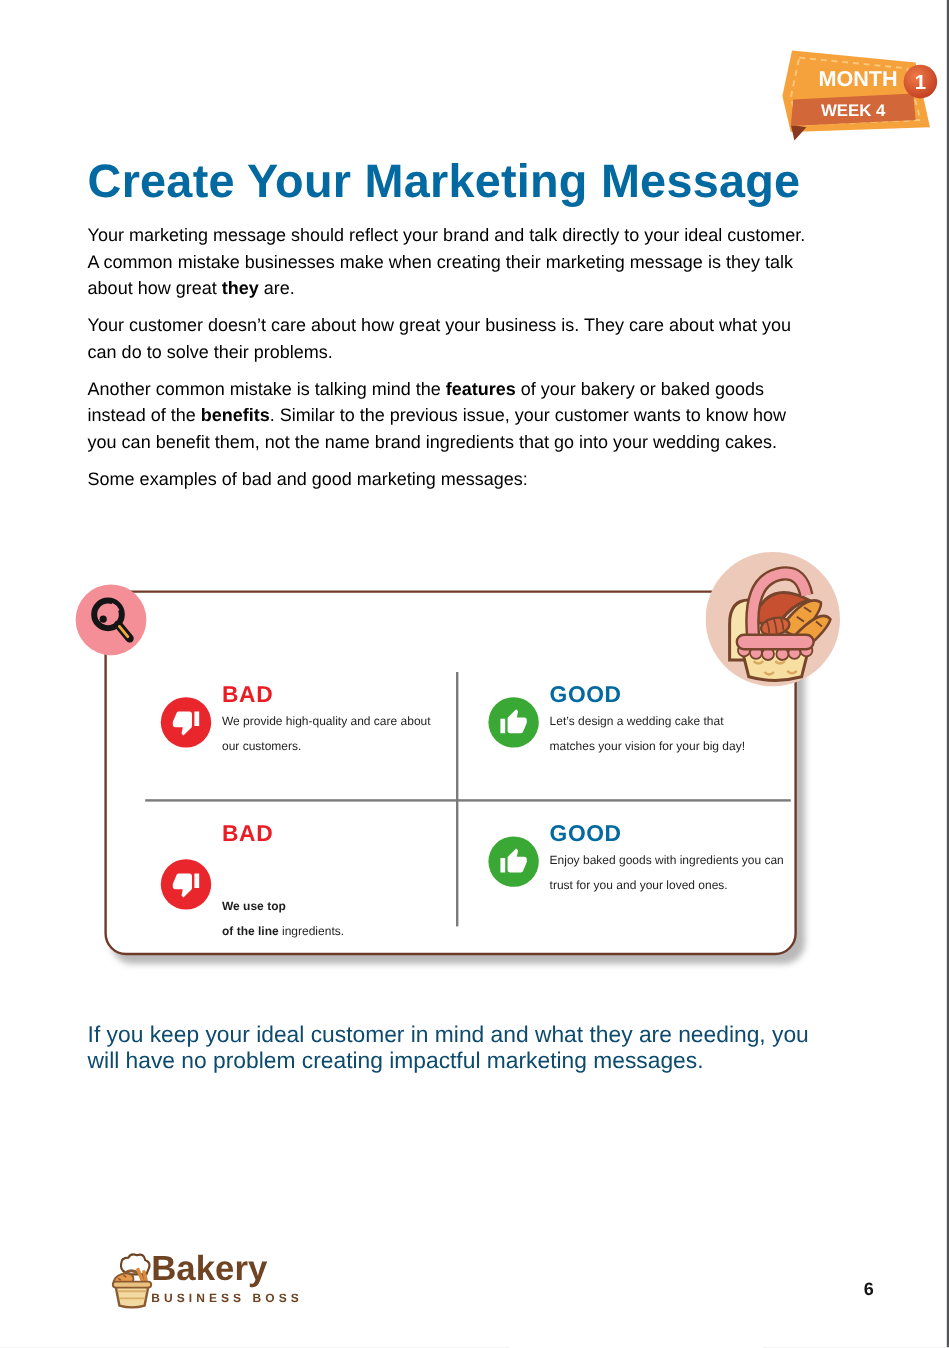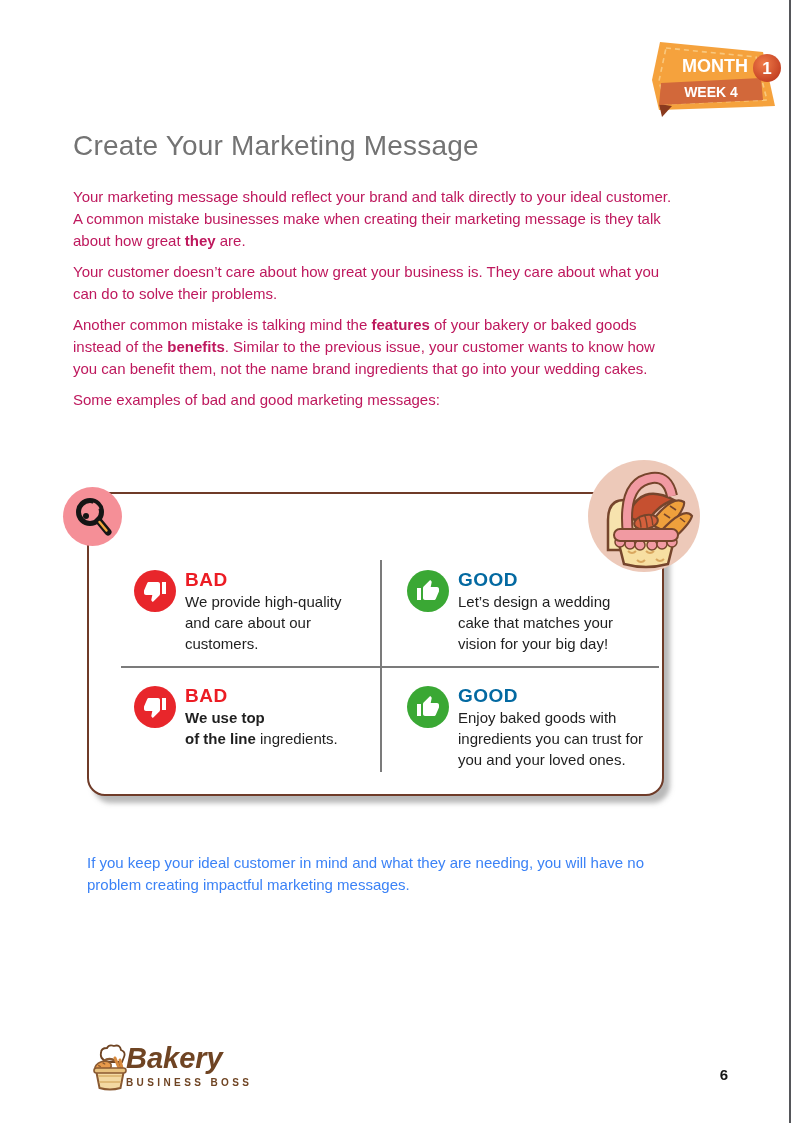--- a/index.html
+++ b/index.html
@@ -9,72 +9,72 @@
     font-family:"Liberation Sans", sans-serif; overflow:hidden; margin:0 auto;
   }
   .edge-strip { position:absolute; right:0; top:0; width:2px; height:100%; background:#55565a; }
 
   
   .badge { position:absolute; left:637px; top:36px; width:158px; height:92px; }
 
   
   .title {
     position:absolute; left:73px; top:130px; width:660px;
-    font-size:28px; font-weight:normal; color:#737373; letter-spacing:.2px;
+    font-size:39px; font-weight:bold; color:#0369a1; letter-spacing:.2px;
   }
   .body-copy { position:absolute; left:73px; top:186px; width:606px; }
-  .body-copy p { font-size:15px; line-height:22px; color:#be185d; margin:0 0 9px 0; }
+  .body-copy p { font-size:15px; line-height:22px; color:#000000; margin:0 0 9px 0; }
   .body-copy b, .cell-text b { font-weight:bold; }
   .closing {
-    position:absolute; left:87px; top:852px; width:606px;
-    font-size:15px; line-height:22px; color:#3b82f6;
+    position:absolute; left:73px; top:852px; width:606px;
+    font-size:19px; line-height:22px; color:#0c4a6e;
   }
 
   
   .card {
     position:absolute; left:87px; top:492px; width:577px; height:304px;
     background:#fff; border:2.5px solid #6f3b28; border-radius:18px;
     box-shadow:6px 7px 5px rgba(115,115,115,.5);
   }
   .v-divider { position:absolute; left:291px; top:66px; width:2px; height:212px; background:#7b7b7b; }
   .h-divider { position:absolute; left:32px; top:172px; width:538px; height:2px; background:#7b7b7b; }
-  .cell { position:absolute; display:flex; align-items:flex-start; }
+  .cell { position:absolute; display:flex; align-items:center; }
   .cell-1 { left:45px;  top:74px;  width:250px; }
   .cell-2 { left:318px; top:74px;  width:250px; }
   .cell-3 { left:45px;  top:190px; width:255px; }
   .cell-4 { left:318px; top:190px; width:255px; }
   .thumb-circle {
     width:42px; height:42px; border-radius:50%; flex:0 0 42px;
     display:flex; align-items:center; justify-content:center; margin:2px 9px 0 0;
   }
   .thumb-red { background:#e8262b; }
   .thumb-green { background:#3aa834; }
   .thumb-circle svg { display:block; }
   .thumb-down svg { transform:rotate(180deg); }
   .cell-label { font-size:19px; font-weight:bold; letter-spacing:.5px; line-height:23px; }
   .label-bad { color:#ec1c24; }
   .label-good { color:#0369a1; }
-  .cell-text { font-size:15px; line-height:21px; color:#1f1f1f; }
+  .cell-text { font-size:10px; line-height:21px; color:#1f1f1f; }
   .cell-1 .cell-text { width:178px; }
   .cell-2 .cell-text { width:178px; }
-  .cell-3 .cell-text { width:205px; }
+  .cell-3 .cell-text { width:205px;margin-top:38px; }
   .cell-4 .cell-text { width:212px; }
 
   
   .magnifier-badge {
     position:absolute; left:63px; top:487px; width:59px; height:59px;
     border-radius:50%; background:#f58f97; z-index:3;
   }
   .basket-badge { position:absolute; left:588px; top:460px; width:112px; height:112px; z-index:3; }
 
   
   .footer-logo { position:absolute; left:88px; top:1042px; display:flex; }
   .footer-logo .logo-icon { margin-top:2px; }
   .brand-text { margin-left:-6px; }
-  .brand-name { font-size:29px; font-weight:bold; color:#6f4423; line-height:32px;font-style:italic; }
+  .brand-name { font-size:29px; font-weight:bold; color:#6f4423; line-height:32px; }
   .brand-sub { font-size:10px; font-weight:bold; letter-spacing:3.4px; color:#6f4423; margin-top:3px; }
   .page-number { position:absolute; left:712px; top:1066px; width:24px; text-align:center;
     font-size:15px; font-weight:bold; color:#151515; }
 </style>
 </head>
 <body>
 
 <div class="page">
   <div class="edge-strip"></div>
 

